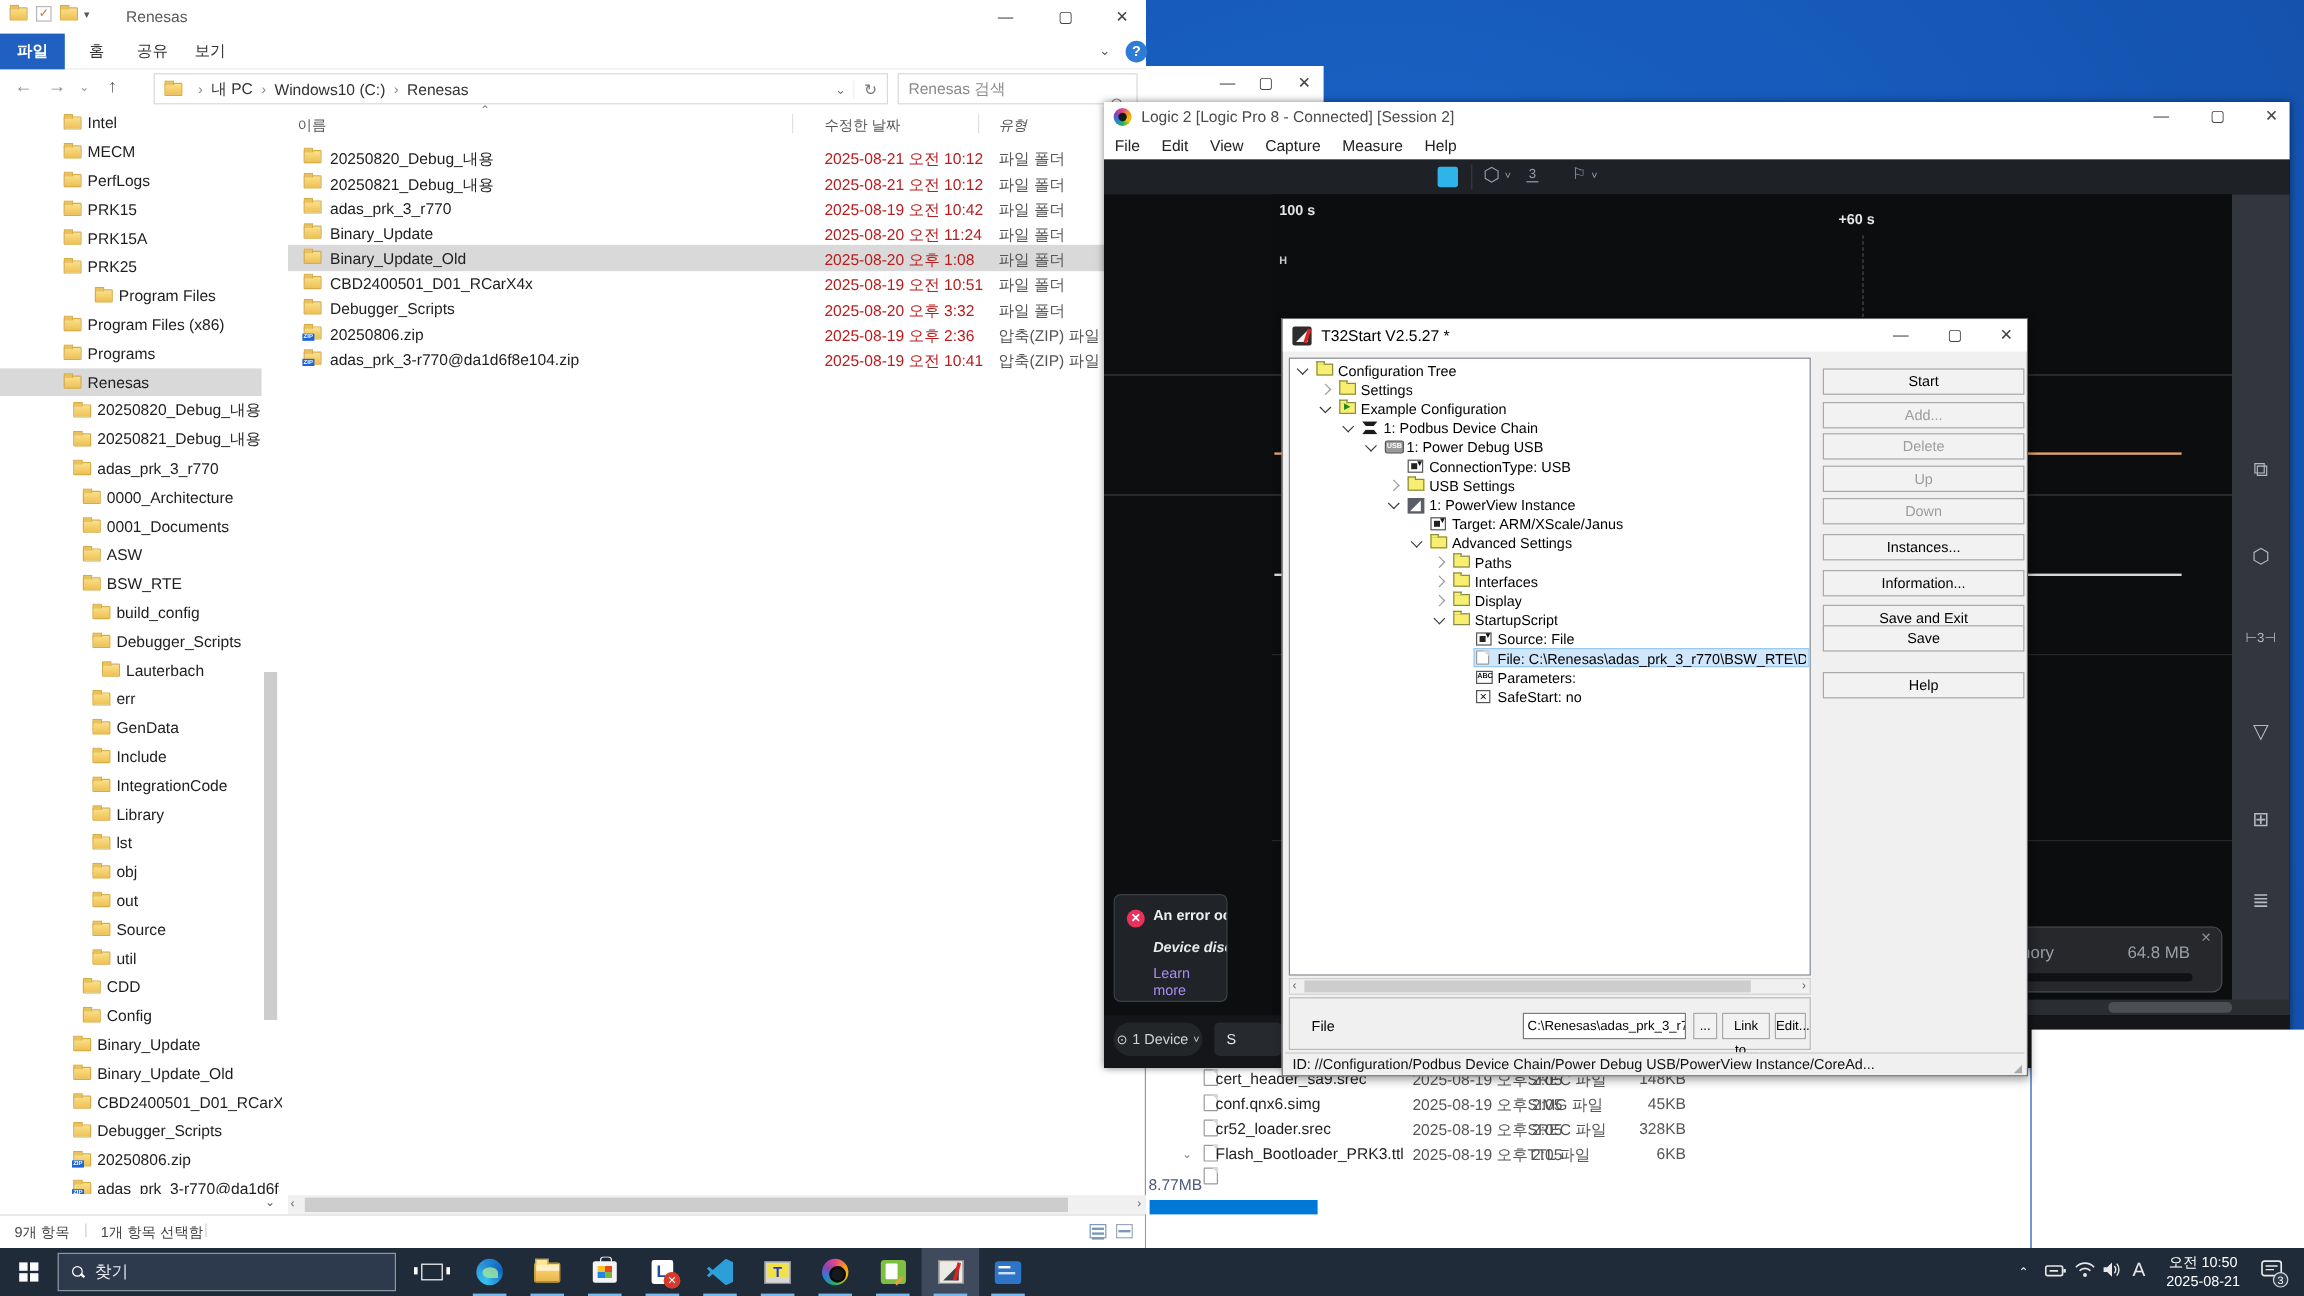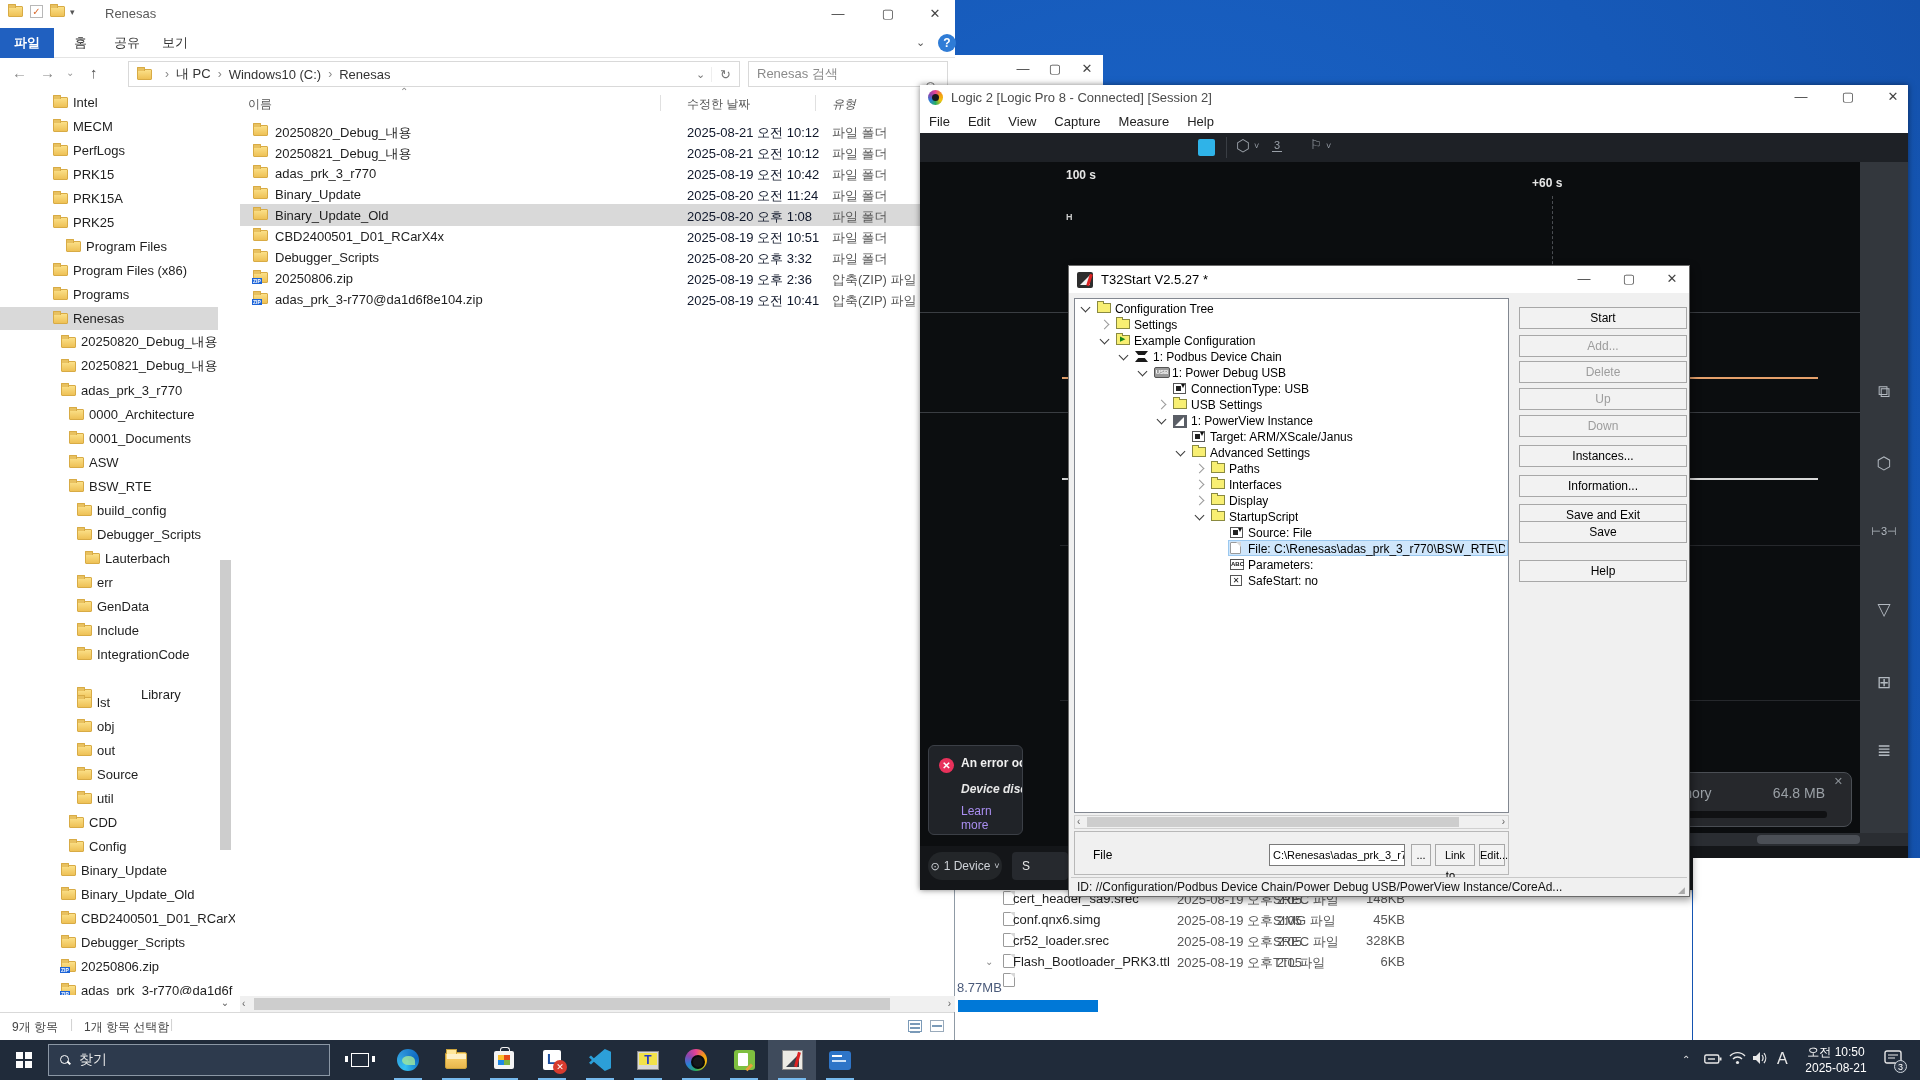--- a/index.html
+++ b/index.html
@@ -34,21 +34,21 @@
   #ex-search{left:748px;top:3px;width:200px;height:26px;border:1px solid #d9d9d9;background:#fff;font-size:13px;color:#8a8a8a;line-height:24px;padding-left:8px;}
   #ex-headers{left:240px;top:92px;width:715px;height:22px;font-size:12px;color:#555;}
   .hdr-sep{position:absolute;top:3px;width:1px;height:16px;background:#e0e0e0;}
   #ex-sidebar{left:0;top:90px;width:235px;height:905px;overflow:hidden;}
   .sb-row{position:absolute;height:22px;display:flex;align-items:center;font-size:13px;color:#1e1e1e;white-space:nowrap;}
   .sb-sel{position:absolute;left:0;width:218px;height:23px;background:#d9d9d9;}
   #ex-files{left:240px;top:116px;width:715px;height:880px;overflow:hidden;}
   .f-row{position:absolute;left:0;width:700px;height:21px;font-size:13px;color:#1e1e1e;}
   .f-row .fi{position:absolute;left:13px;top:3px;}
   .f-name{position:absolute;left:35px;top:2px;width:360px;}
-  .f-date{position:absolute;left:447px;top:2px;color:#0f172a;}
+  .f-date{position:absolute;left:447px;top:2px;color:#b91c1c;}
   .f-type{position:absolute;left:592px;top:2px;color:#555;}
   .f-selband{position:absolute;left:0;width:700px;height:22px;background:#d9d9d9;}
   .scrollbar{background:#f0f0f0;}
   .sc-thumb{background:#cdcdcd;}
   .sc-arr{color:#606060;font-size:10px;text-align:center;}
   #ex-status{left:0;top:1012px;width:954px;height:28px;background:#fff;border-top:1px solid #d9d9d9;font-size:12px;color:#444;}
   .vw-ico{position:absolute;top:7px;width:14px;height:12px;border:1px solid #7a9ab8;}
   .vw-ico i{display:block;height:2px;background:#7a9ab8;margin:2px 1px 0 1px;}
 
   
@@ -289,21 +289,21 @@
           <div>PRK15</div>
         </div>
         <div class="sb-row" style="left: 53px; top: 97px;">
           <div class="ifolder" style="margin-right: 5px;"></div>
           <div>PRK15A</div>
         </div>
         <div class="sb-row" style="left: 53px; top: 121px;">
           <div class="ifolder" style="margin-right: 5px;"></div>
           <div>PRK25</div>
         </div>
-        <div class="sb-row" style="left: 47px; top: 145px; padding-left: 19px;">
+        <div class="sb-row" style="left: 60px; top: 145px; padding-left: 19px;">
           <div class="ifolder" style="margin-right: 5px;"></div>
           <div>Program Files</div>
         </div>
         <div class="sb-row" style="left: 53px; top: 169px;">
           <div class="ifolder" style="margin-right: 5px;"></div>
           <div>Program Files (x86)</div>
         </div>
         <div class="sb-row" style="left: 53px; top: 193px;">
           <div class="ifolder" style="margin-right: 5px;"></div>
           <div>Programs</div>
@@ -362,21 +362,21 @@
           <div>GenData</div>
         </div>
         <div class="sb-row" style="left: 77px; top: 529px;">
           <div class="ifolder" style="margin-right: 5px;"></div>
           <div>Include</div>
         </div>
         <div class="sb-row" style="left: 77px; top: 553px;">
           <div class="ifolder" style="margin-right: 5px;"></div>
           <div>IntegrationCode</div>
         </div>
-        <div class="sb-row" style="left: 77px; top: 593px; gap: 44px;">
+        <div class="sb-row" style="left: 77px; top: 577px;">
           <div class="ifolder" style="margin-right: 5px;"></div>
           <div>Library</div>
         </div>
         <div class="sb-row" style="left: 77px; top: 601px;">
           <div class="ifolder" style="margin-right: 5px;"></div>
           <div>lst</div>
         </div>
         <div class="sb-row" style="left: 77px; top: 625px;">
           <div class="ifolder" style="margin-right: 5px;"></div>
           <div>obj</div>

